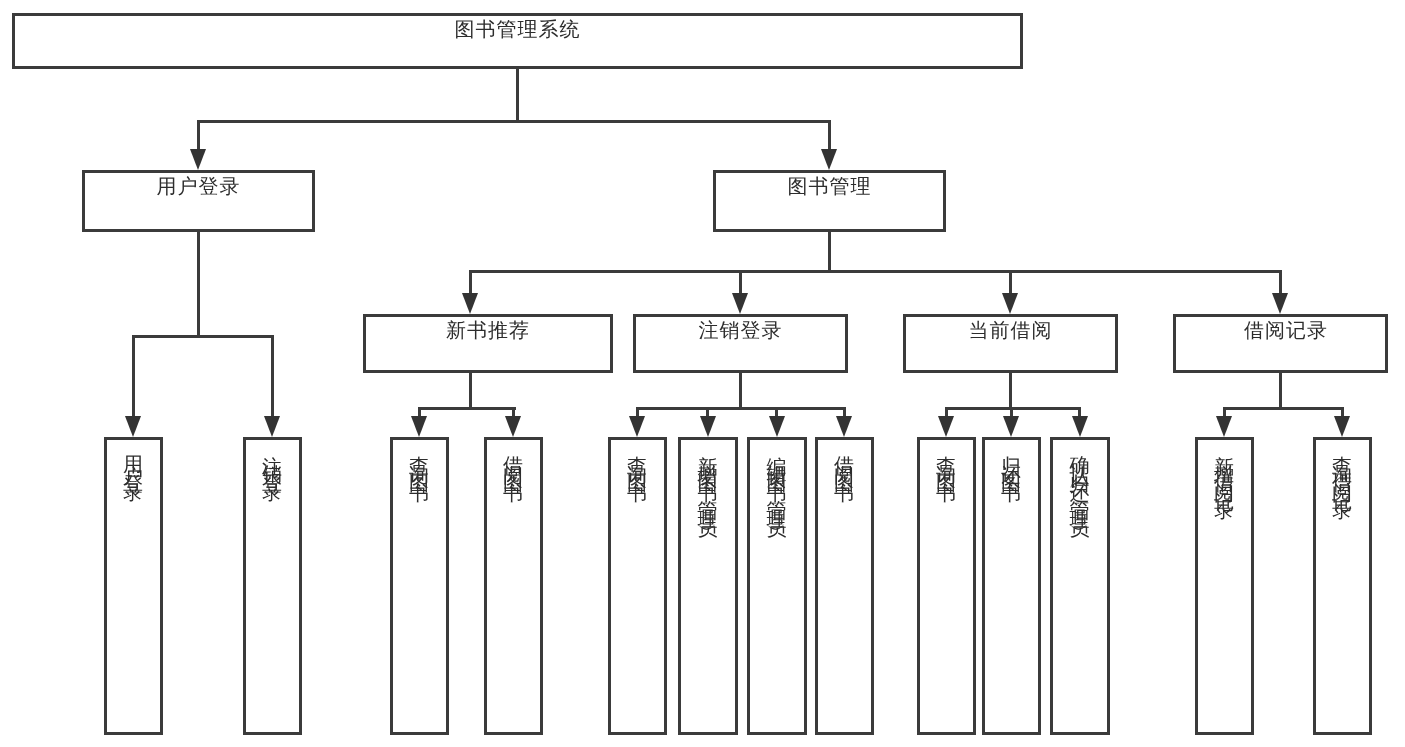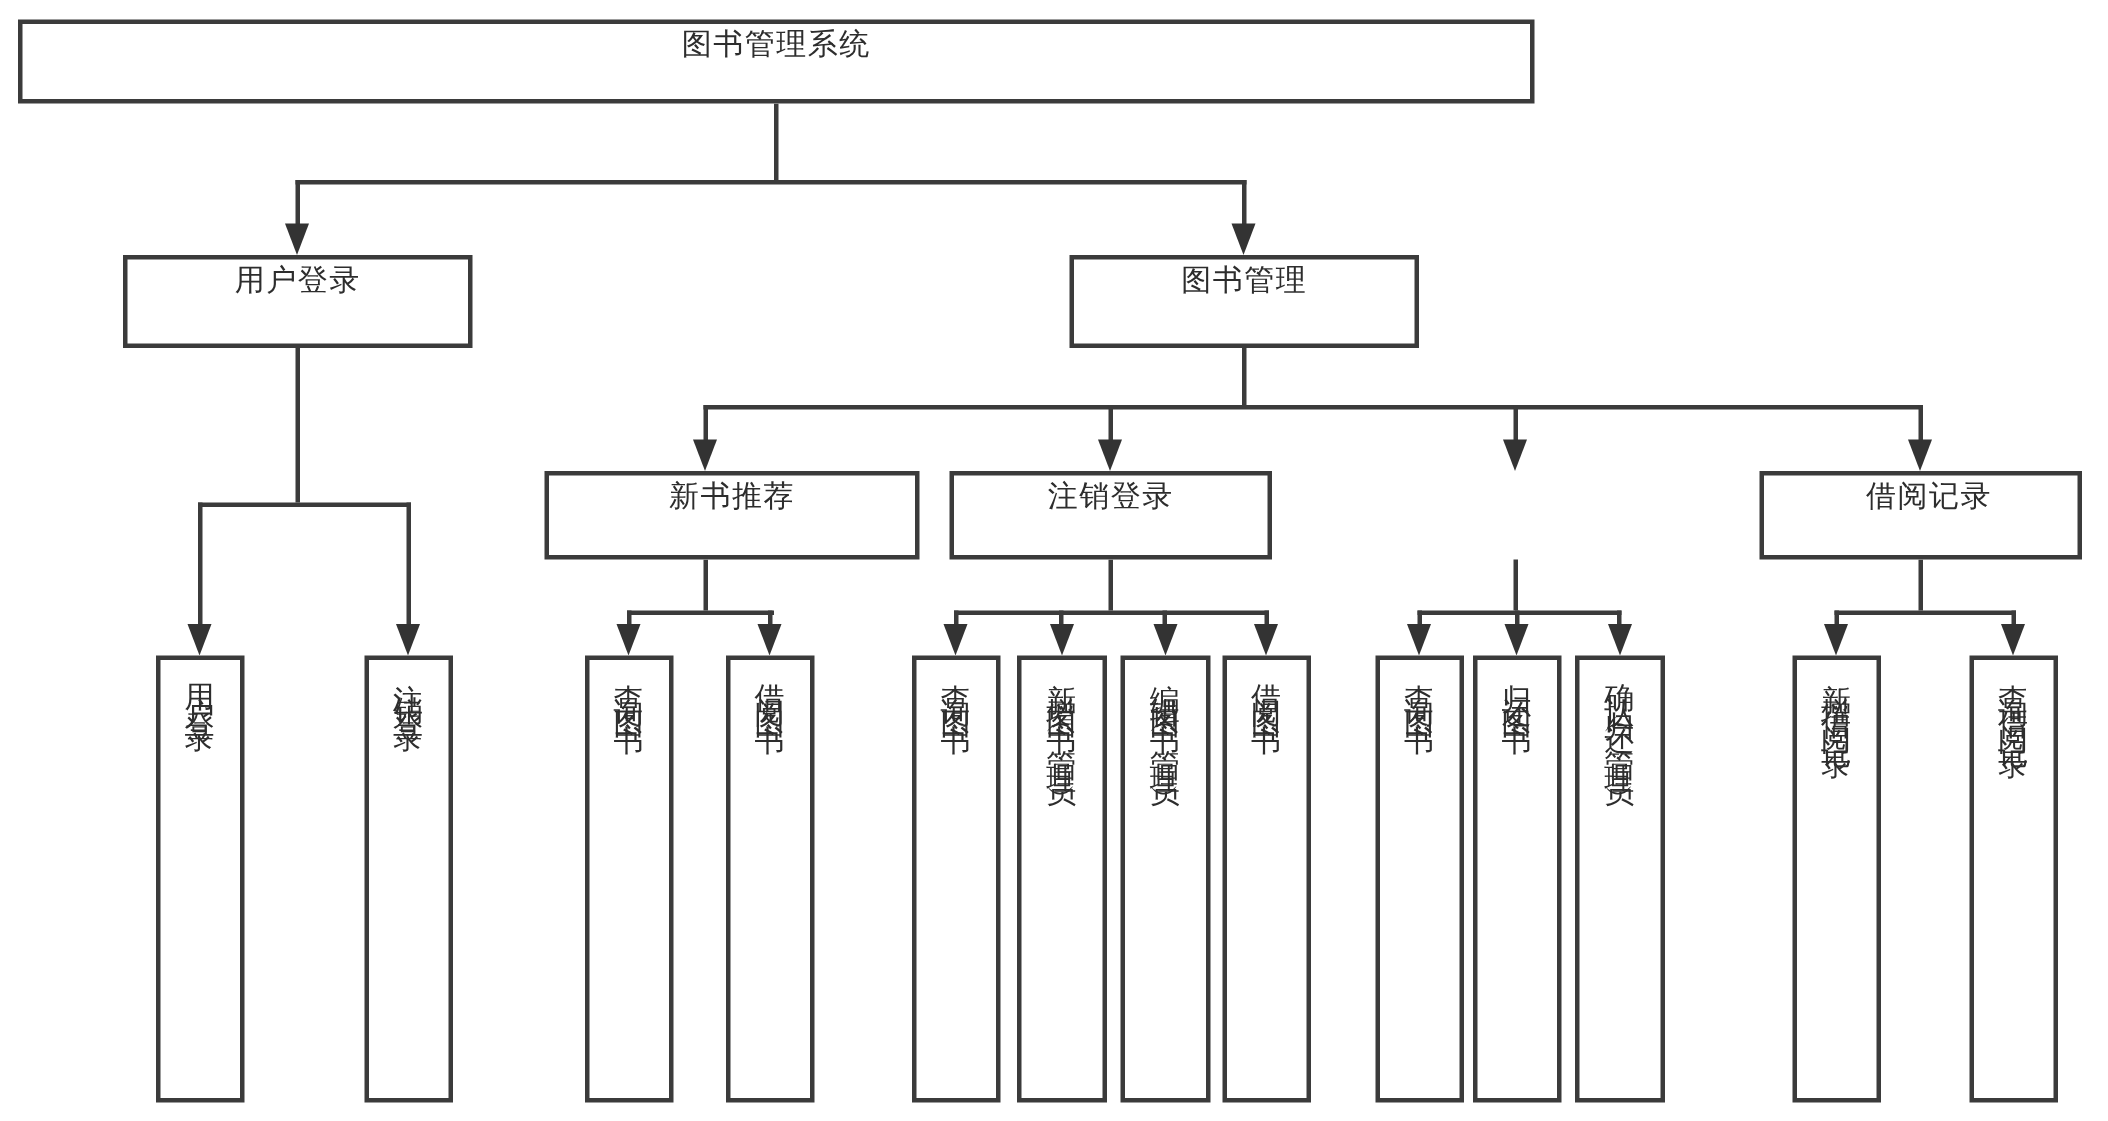--- a/index.html
+++ b/index.html
@@ -110,20 +110,23 @@
   <div class="node h n-l2b">
     <span>图书管理</span>
   </div>
 
   <div class="node h n-l3a">
     <span>新书推荐</span>
   </div>
   <div class="node h n-l3b">
     <span>注销登录</span>
   </div>
+  <div class="node h n-l3c">
+    <span>当前借阅</span>
+  </div>
   <div class="node h n-l3d">
     <span>借阅记录</span>
   </div>
 
   <div class="node v leaf n-ul1">
     <span class="vtext">用户登录</span>
   </div>
   <div class="node v leaf n-ul2">
     <span class="vtext">注销登录</span>
   </div>

